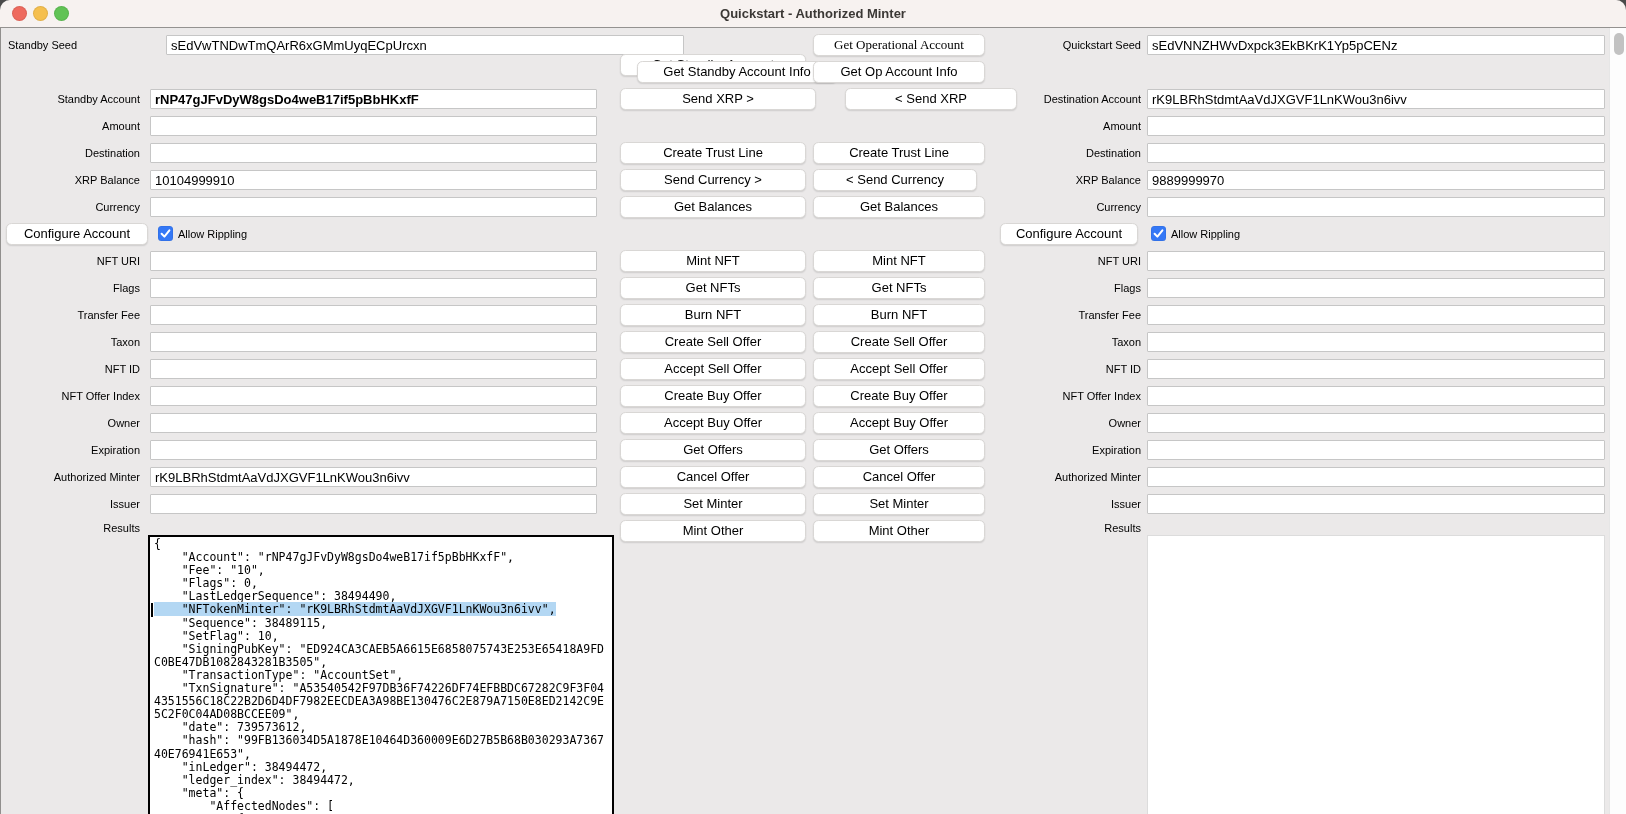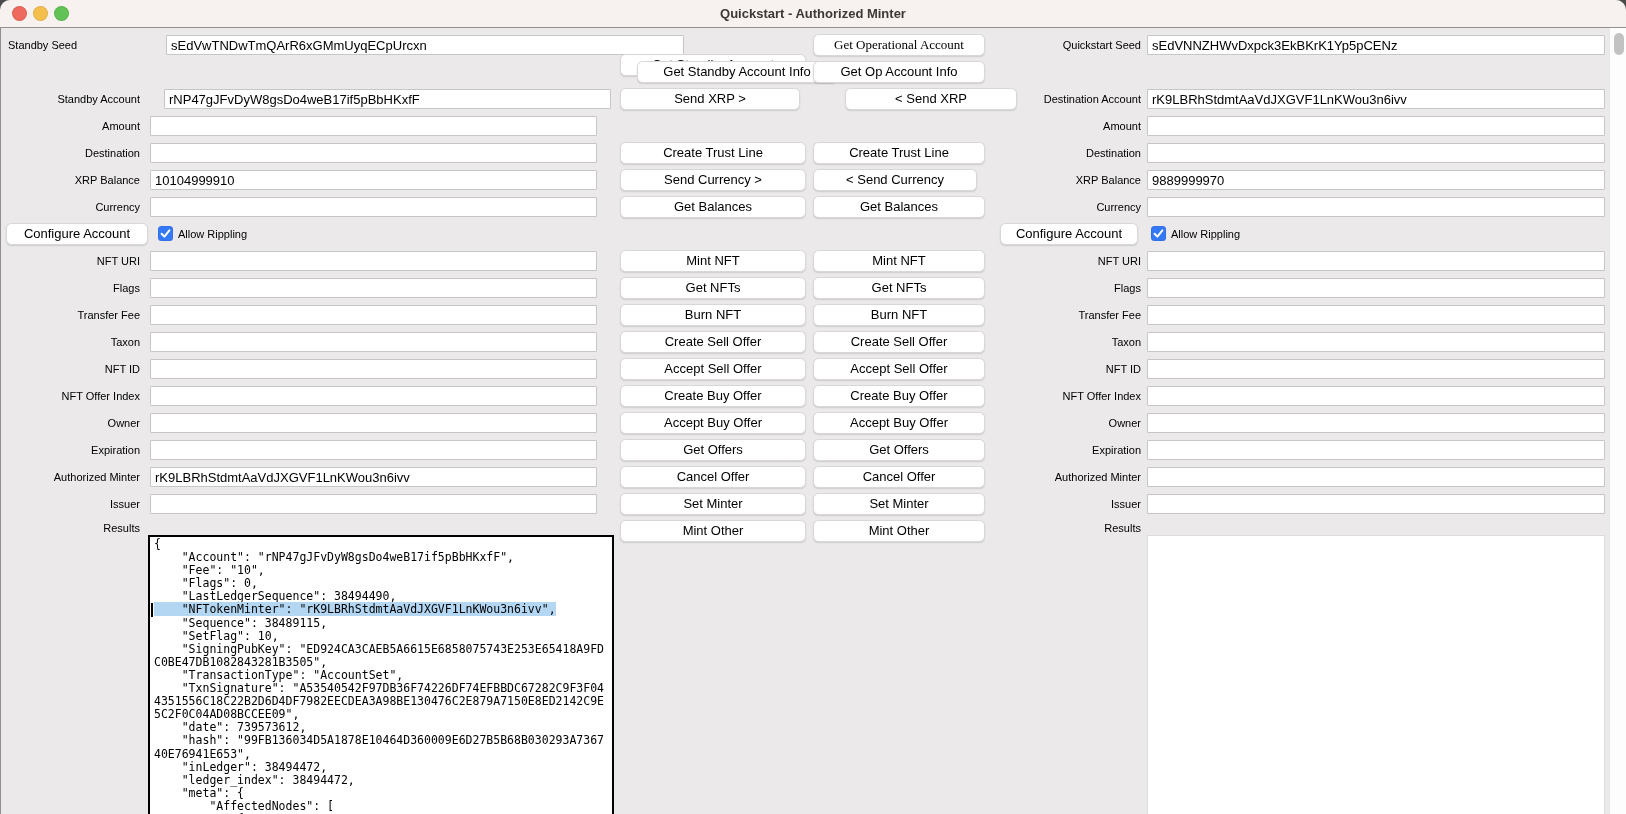--- a/index.html
+++ b/index.html
@@ -68,21 +68,21 @@
     <button class="tl red"></button>
     <button class="tl yellow"></button>
     <button class="tl green"></button>
     <div class="title">Quickstart - Authorized Minter</div>
   </div>
 
   <div id="content">
       <div class="lbl" style="left: 2px; top: 35px; width: 138px; padding-left: 6px;">Standby Seed</div>
       <input class="fld" value="sEdVwTNDwTmQArR6xGMmUyqECpUrcxn" style="left: 166px; top: 35px; width: 518px;">
       <div class="lbl right" style="left: 2px; top: 89px; width: 138px; padding-left: 0px;">Standby Account</div>
-      <input class="fld" value="rNP47gJFvDyW8gsDo4weB17if5pBbHKxfF" style="left: 164px; top: 89px; width: 447px;">
+      <input class="fld" value="rNP47gJFvDyW8gsDo4weB17if5pBbHKxfF" style="left: 150px; top: 89px; width: 447px; font-weight: bold;">
       <div class="lbl right" style="left: 2px; top: 116px; width: 138px; padding-left: 0px;">Amount</div>
       <input class="fld" value="" style="left: 150px; top: 116px; width: 447px;">
       <div class="lbl right" style="left: 2px; top: 143px; width: 138px; padding-left: 0px;">Destination</div>
       <input class="fld" value="" style="left: 150px; top: 143px; width: 447px;">
       <div class="lbl right" style="left: 2px; top: 170px; width: 138px; padding-left: 0px;">XRP Balance</div>
       <input class="fld" value="10104999910" style="left: 150px; top: 170px; width: 447px;">
       <div class="lbl right" style="left: 2px; top: 197px; width: 138px; padding-left: 0px;">Currency</div>
       <input class="fld" value="" style="left: 150px; top: 197px; width: 447px;">
       <div class="lbl right" style="left: 2px; top: 251px; width: 138px; padding-left: 0px;">NFT URI</div>
       <input class="fld" value="" style="left: 150px; top: 251px; width: 447px;">
@@ -172,21 +172,21 @@
       <div class="cb" style="left: 1151px; top: 226px;">
         <svg viewBox="0 0 15 15">
           <path d="M3.6 7.8 L6.4 10.6 L11.4 4.4" stroke="#fff" stroke-width="2" fill="none" stroke-linecap="round" stroke-linejoin="round"></path>
         </svg>
       </div>
       <div class="lbl" style="left: 1171px; top: 224px;">Allow Rippling</div>
       <div class="lbl right" style="left: 948px; top: 518px; width: 193px;">Results</div>
       <div class="results-plain" style="left: 1147px; top: 535px; width: 458px; height: 290px;"></div>
       <button class="btn" style="left: 620px; top: 34px; width: 186px; margin-top: 20px;">Get Standby Account</button>
       <button class="btn" style="left: 620px; top: 61px; width: 200px; margin-left: 17px;">Get Standby Account Info</button>
-      <button class="btn" style="left: 620px; top: 88px; width: 180px;">Send XRP &gt;</button>
+      <button class="btn" style="left: 620px; top: 88px; width: 196px;">Send XRP &gt;</button>
       <button class="btn" style="left: 620px; top: 142px; width: 186px;">Create Trust Line</button>
       <button class="btn" style="left: 620px; top: 169px; width: 186px;">Send Currency &gt;</button>
       <button class="btn" style="left: 620px; top: 196px; width: 186px;">Get Balances</button>
       <button class="btn" style="left: 620px; top: 250px; width: 186px;">Mint NFT</button>
       <button class="btn" style="left: 620px; top: 277px; width: 186px;">Get NFTs</button>
       <button class="btn" style="left: 620px; top: 304px; width: 186px;">Burn NFT</button>
       <button class="btn" style="left: 620px; top: 331px; width: 186px;">Create Sell Offer</button>
       <button class="btn" style="left: 620px; top: 358px; width: 186px;">Accept Sell Offer</button>
       <button class="btn" style="left: 620px; top: 385px; width: 186px;">Create Buy Offer</button>
       <button class="btn" style="left: 620px; top: 412px; width: 186px;">Accept Buy Offer</button>

